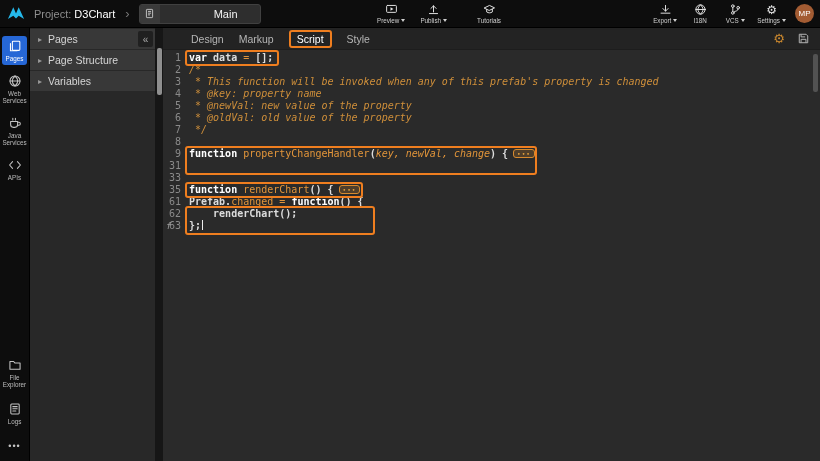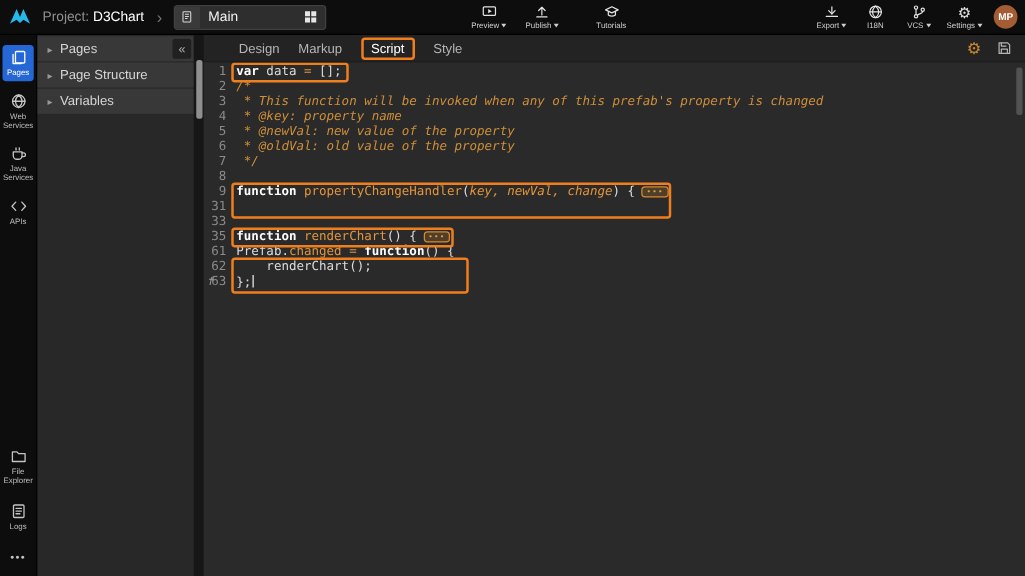--- a/index.html
+++ b/index.html
@@ -6,37 +6,37 @@
   html,body { width:820px; height:461px; overflow:hidden; background:#000; }
   body { font-family:"Liberation Sans","DejaVu Sans",sans-serif; }
   .app { position:relative; width:820px; height:461px; background:#2a2a2a; overflow:hidden; }
 
   
   .topbar { height:28px; background:#0d0d0d; display:flex; align-items:center; position:relative; border-bottom:1px solid #000; }
   .logo { margin-left:7px; display:flex; align-items:center; }
   .proj { margin-left:9px; font-size:11px; color:#fff; white-space:nowrap; }
   .proj-label { color:#8f8f8f; }
   .crumb { margin-left:10px; color:#777; font-size:13px; }
-  .page-selector { margin-left:9px; height:20px; width:122px; background:#2e2e2e; border:1px solid #404040; border-radius:3px; display:flex; align-items:center; overflow:hidden; }
+  .page-selector { margin-left:9px; height:20px; width:122px; background:#2e2e2e; border:1px solid #404040; border-radius:3px; display:flex; align-items:center; overflow:hidden;gap:47px; }
   .ps-doc { width:20px; height:100%; background:#3a3a3a; display:flex; align-items:center; justify-content:center; color:#d8d8d8; flex:none; }
   .ps-label { font-size:11px; color:#f2f2f2; padding-left:7px; flex:1; }
   .ps-grid { width:22px; display:flex; align-items:center; justify-content:center; flex:none; }
   .grid-ico { display:grid; grid-template-columns:4px 4px; grid-gap:1px; }
   .grid-ico i { width:4px; height:4px; background:#e6e6e6; }
 
   .tb-center { position:absolute; left:377px; top:0; height:100%; display:flex; align-items:center; gap:15px; }
   .tb-center .tb-action:nth-child(3) { margin-left:14px; }
   .tb-right { position:absolute; right:6px; top:0; height:100%; display:flex; align-items:center; gap:9px; }
   .tb-action { display:flex; flex-direction:column; align-items:center; justify-content:center; min-width:26px; color:#e3e3e3; cursor:pointer; }
   .tb-ico { height:13px; display:flex; align-items:center; }
   .tb-lblrow { display:flex; align-items:center; gap:2px; margin-top:1px; }
   .tb-lbl { font-size:6.3px; color:#cfcfcf; white-space:nowrap; }
   .caret { width:0; height:0; border-left:2.5px solid transparent; border-right:2.5px solid transparent; border-top:3px solid #cfcfcf; }
   .glyph-gear { font-size:12px; line-height:12px; }
-  .avatar { width:19px; height:19px; border-radius:50%; background:var(--avatar-bg,#a35c33); color:#fff; font-size:8px; font-weight:bold; display:flex; align-items:center; justify-content:center; }
+  .avatar { width:19px; height:19px; border-radius:50%; background:var(--avatar-bg,#a35c33); color:#fff; font-size:8px; font-weight:normal; display:flex; align-items:center; justify-content:center; }
 
   
   .bodywrap { display:flex; height:433px; }
 
   
   .iconbar { width:30px; background:#0d0d0d; display:flex; flex-direction:column; padding-top:8px; flex:none; border-right:1px solid #000; }
   .ib-top { display:flex; flex-direction:column; gap:6px; }
   .ib-bottom { margin-top:auto; display:flex; flex-direction:column; gap:8px; padding-bottom:5px; }
   .ib-item { display:flex; flex-direction:column; align-items:center; gap:2px; padding:3px 0; color:#c4c4c4; cursor:pointer; }
   .ib-item.active { background:var(--active-blue,#2667d6); border-radius:3px; margin:0 2px; color:#fff; }
@@ -69,21 +69,21 @@
   .editor { flex:1; position:relative; background:#2a2a2a; font-family:"DejaVu Sans Mono","Liberation Mono",monospace; font-size:10px; padding-top:2px; overflow:hidden; }
   .code-line { height:12px; line-height:12px; white-space:pre; display:flex; position:relative; }
   .gutter { width:24px; text-align:right; padding-right:6px; color:#8a8a8a; flex:none; position:relative; }
   .gmark { position:absolute; left:3px; font-style:italic; color:#9a9a9a; font-size:9px; }
   .code-text { margin-left:2px; color:var(--syntax-plain,#dcdcdc); }
   .tok-kw { color:var(--syntax-keyword,#ffffff); font-weight:bold; }
   .tok-fn { color:var(--syntax-function,#e2953a); }
   .tok-param { color:var(--syntax-function,#e2953a); font-style:italic; }
   .tok-cmt { color:var(--syntax-comment,#cf8f3a); font-style:italic; }
   .tok-op { color:var(--syntax-function,#e2953a); }
-  .tok-pl { color:var(--syntax-plain,#dcdcdc); }
+  .tok-pl { color:var(--syntax-plain,#dcdcdc);font-weight:bold; }
   .tok-fold { display:inline-block; margin-left:5px; padding:0 3px; border:1px solid #d78a2e; border-radius:3px; background:rgba(215,138,46,.22); color:#e8a33d; font-size:6px; letter-spacing:1px; line-height:8px; height:9px; vertical-align:1px; }
   .cursor { display:inline-block; width:1px; height:10px; background:#ececec; vertical-align:-1px; margin-left:1px; }
 
   
   .anno { position:absolute; border:2px solid var(--accent-orange,#ef7e1f); border-radius:3px; pointer-events:none; }
   #anno-var { left:22px; top:0;    width:94px;  height:16px; }
   #anno-pch { left:22px; top:96px; width:352px; height:29px; }
   #anno-rc  { left:22px; top:132px;width:178px; height:16px; }
   #anno-or  { left:22px; top:156px;width:190px; height:29px; }
 

